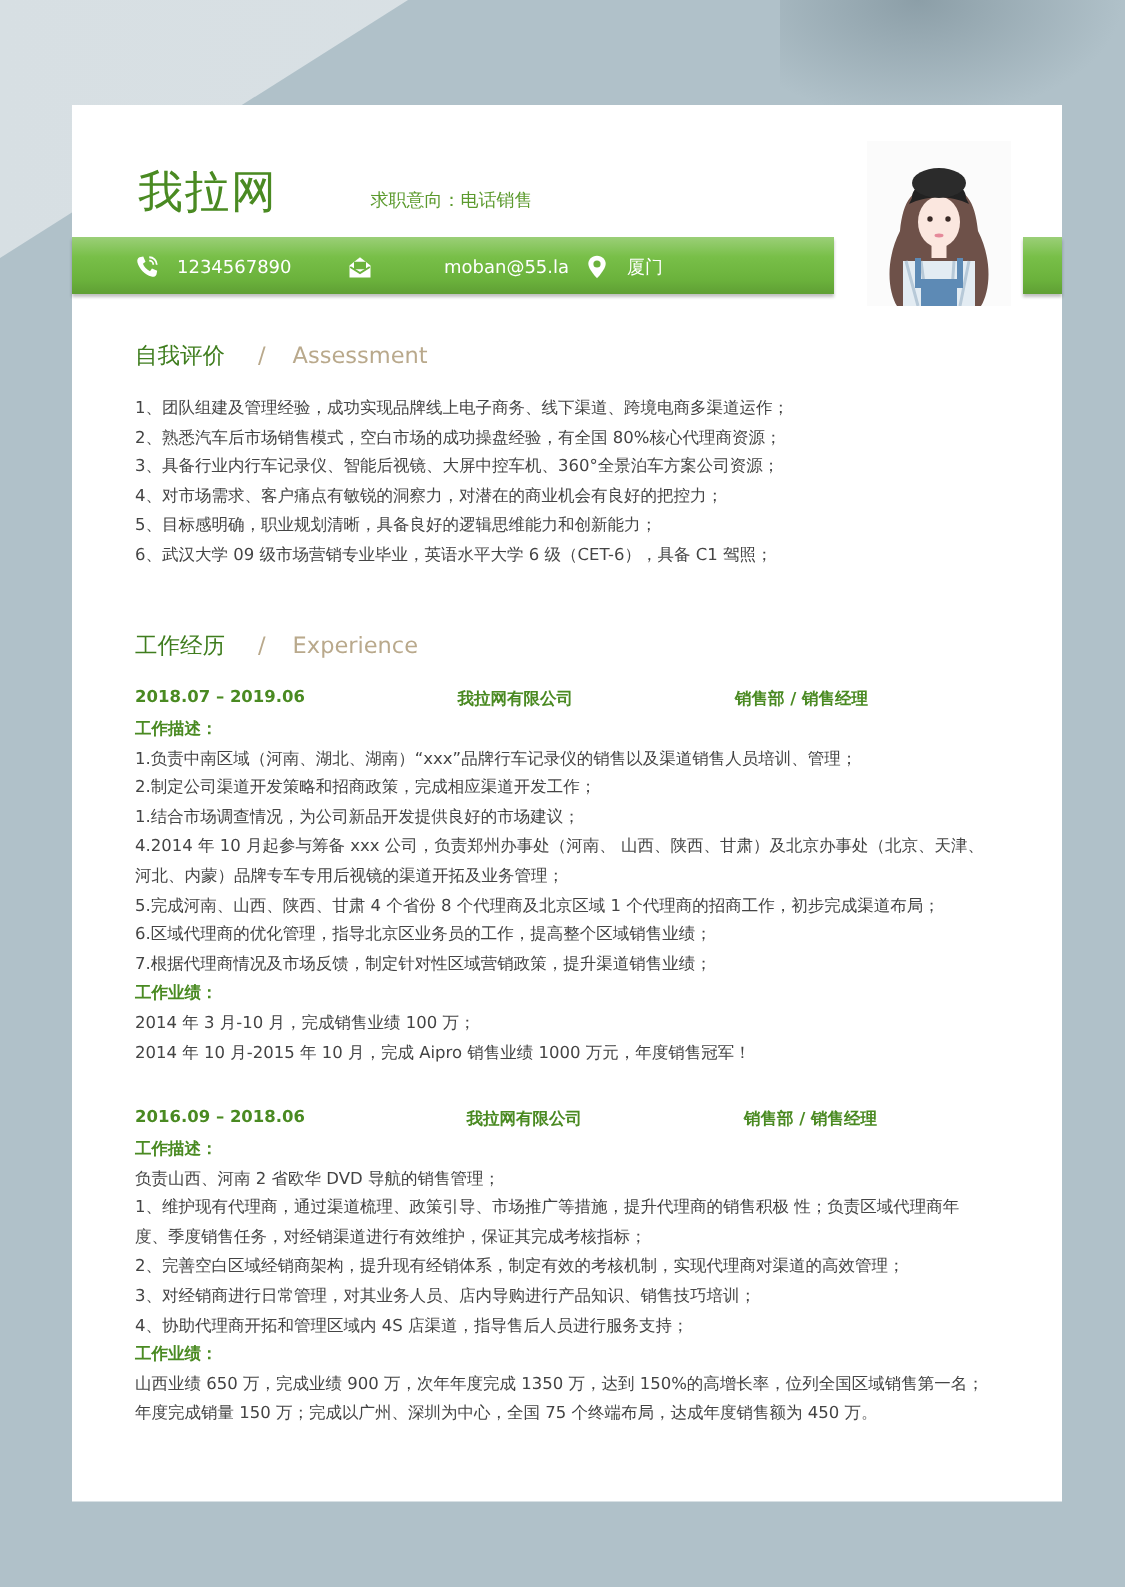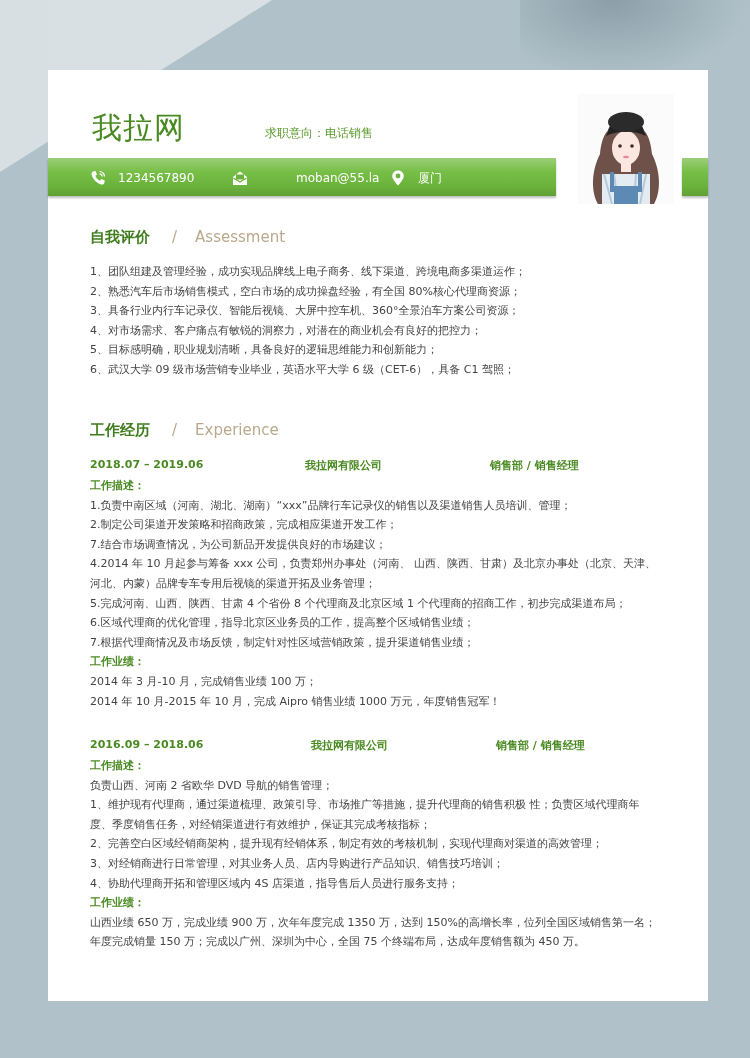--- a/index.html
+++ b/index.html
@@ -21,21 +21,21 @@
     .card {
       position: absolute; left: 48px; top: 70px; width: 660px; height: 931px;
       background: #ffffff;
     }
     .name {
       position: absolute; left: 44px; top: 38px;
       font-size: 30px; font-weight: normal; color: #4a8a22;
       letter-spacing: 1px;
     }
     .intent {
-      position: absolute; left: 217px; top: 55px;
+      position: absolute; left: 199px; top: 55px;
       font-size: 12px; color: #5b9a2d;
     }
     .bar {
       position: absolute; top: 88px; height: 38px;
       background: linear-gradient(180deg, #9bcf78 0%, #78bf48 35%, #6bb23c 75%, #5f9f34 100%);
       box-shadow: 0 2px 2px rgba(0,0,0,0.25);
     }
     .bar-left { left: 0; width: 508px; }
     .bar-right { left: 634px; width: 26px; }
     .contact {
@@ -46,21 +46,21 @@
     .c-phone { left: 42px; text-align: right; }
     .c-mail { left: 184px; gap: 36px; }
     .c-loc { left: 342px; }
     .photo {
       position: absolute; left: 530px; top: 24px; width: 96px; height: 110px;
       background: #fbfbfb; overflow: hidden;
     }
     .section-title {
       position: absolute; left: 42px; display: flex; align-items: baseline;
     }
-    .section-title .cn { font-size: 15px; font-weight: bold; color: #3f7d1e; }
+    .section-title .cn { font-size: 15px; font-weight: normal; color: #3f7d1e; }
     .section-title .sl { font-size: 15px; color: #b9a98c; margin: 0 18px 0 22px; }
     .section-title .en { font-size: 15px; color: #b9a98c; }
     .list { position: absolute; left: 42px; font-size: 11px; color: #444; line-height: 19.6px; }
     .job-head {
       position: absolute; left: 42px; width: 560px; height: 18px;
       font-size: 11px; font-weight: bold; color: #4a8a22;
     }
     .job-head span { position: absolute; top: 0; white-space: nowrap; }
     .label { color: #4a8a22; font-weight: bold; }
     .para { white-space: nowrap; }
@@ -151,21 +151,21 @@
 
   <div class="job-head" style="top:388px;">
     <span style="left:0;text-align:right;">2018.07 – 2019.06</span>
     <span style="left:215px;">我拉网有限公司</span>
     <span style="left:400px;">销售部 / 销售经理</span>
   </div>
   <div class="list" style="top:406px;">
     <div class="para label">工作描述：</div>
     <div class="para">1.负责中南区域（河南、湖北、湖南）“xxx”品牌行车记录仪的销售以及渠道销售人员培训、管理；</div>
     <div class="para">2.制定公司渠道开发策略和招商政策，完成相应渠道开发工作；</div>
-    <div class="para">7.结合市场调查情况，为公司新品开发提供良好的市场建议；</div>
+    <div class="para">1.结合市场调查情况，为公司新品开发提供良好的市场建议；</div>
     <div class="para">4.2014 年 10 月起参与筹备 xxx 公司，负责郑州办事处（河南、 山西、陕西、甘肃）及北京办事处（北京、天津、</div>
     <div class="para">河北、内蒙）品牌专车专用后视镜的渠道开拓及业务管理；</div>
     <div class="para">5.完成河南、山西、陕西、甘肃 4 个省份 8 个代理商及北京区域 1 个代理商的招商工作，初步完成渠道布局；</div>
     <div class="para">6.区域代理商的优化管理，指导北京区业务员的工作，提高整个区域销售业绩；</div>
     <div class="para">7.根据代理商情况及市场反馈，制定针对性区域营销政策，提升渠道销售业绩；</div>
     <div class="para label">工作业绩：</div>
     <div class="para">2014 年 3 月-10 月，完成销售业绩 100 万；</div>
     <div class="para">2014 年 10 月-2015 年 10 月，完成 Aipro 销售业绩 1000 万元，年度销售冠军！</div>
   </div>
 

